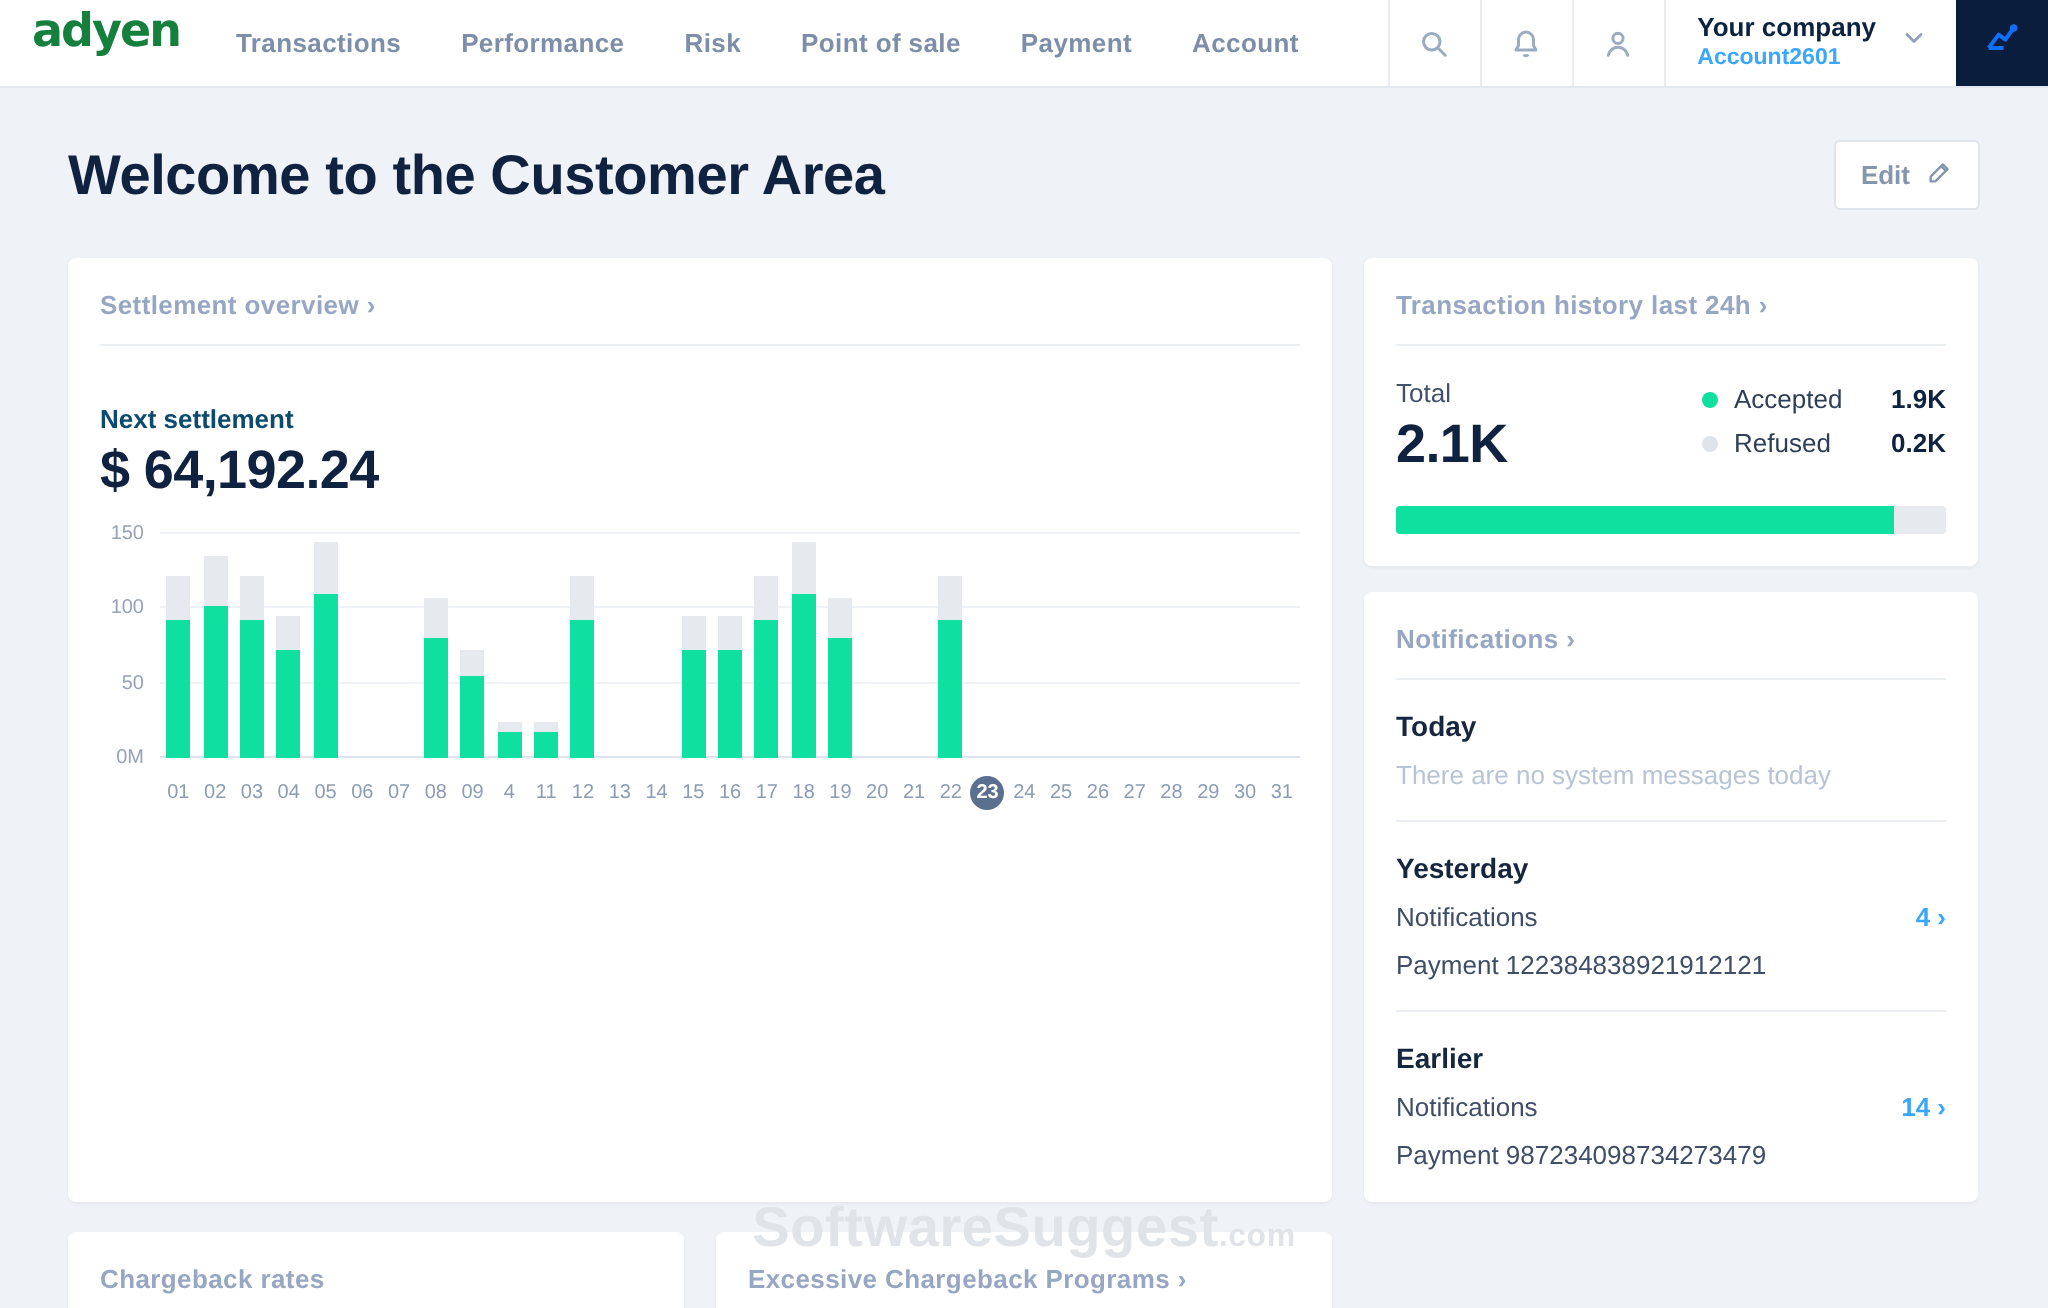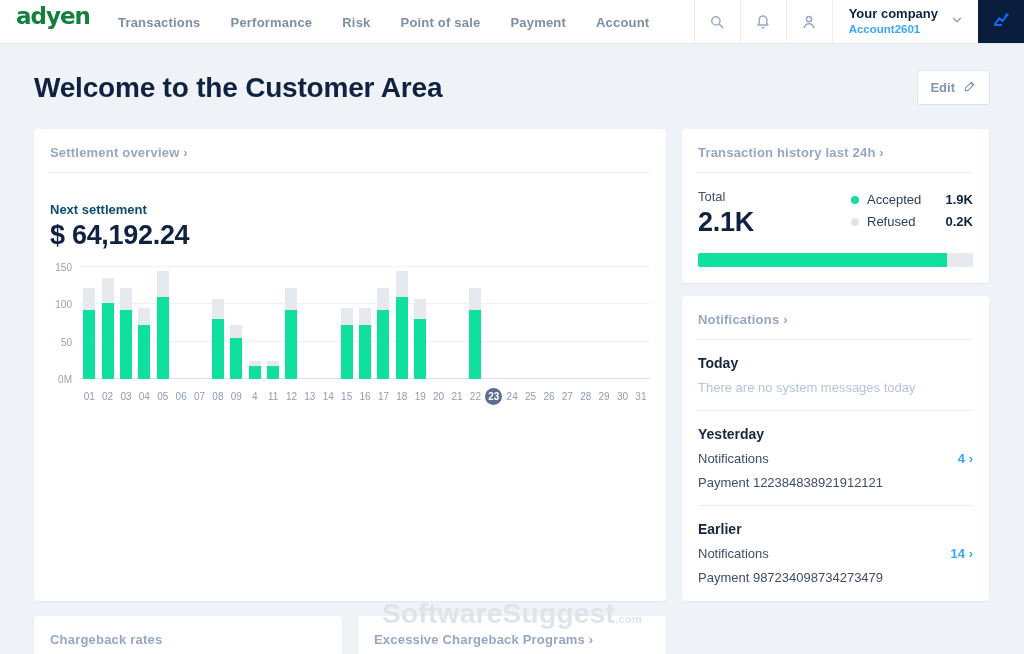--- a/index.html
+++ b/index.html
@@ -91,21 +91,21 @@
   .nheading { font-size:14px; font-weight:700; color:#16263f; }
   .nmuted { font-size:13px; color:#b9c3d6; margin-top:9px; }
   .nrow { display:flex; justify-content:space-between; align-items:center;
     font-size:13px; color:#3f4d68; margin-top:9px; }
   .nlink { color:#3aa7ff; font-weight:600; text-decoration:none; cursor:pointer; }
   .ndivider { border:0; border-top:1px solid #ebeef3; margin-top:15px; }
   
   .watermark { position:absolute; left:50%; top:598px; transform:translateX(-50%);
     white-space:nowrap; color:#e0e4e9; font-weight:800; font-size:28px;
     letter-spacing:.3px; pointer-events:none; }
-  .watermark .suffix { font-size:11px; font-weight:800; }
+  .watermark .suffix { font-size:16px; font-weight:800; }
 </style>
 </head>
 <body>
 
 <nav class="topnav">
   <div class="logo">adyen</div>
   <ul class="nav-links">
     <li><a>Transactions</a></li>
     <li><a>Performance</a></li>
     <li><a>Risk</a></li>

